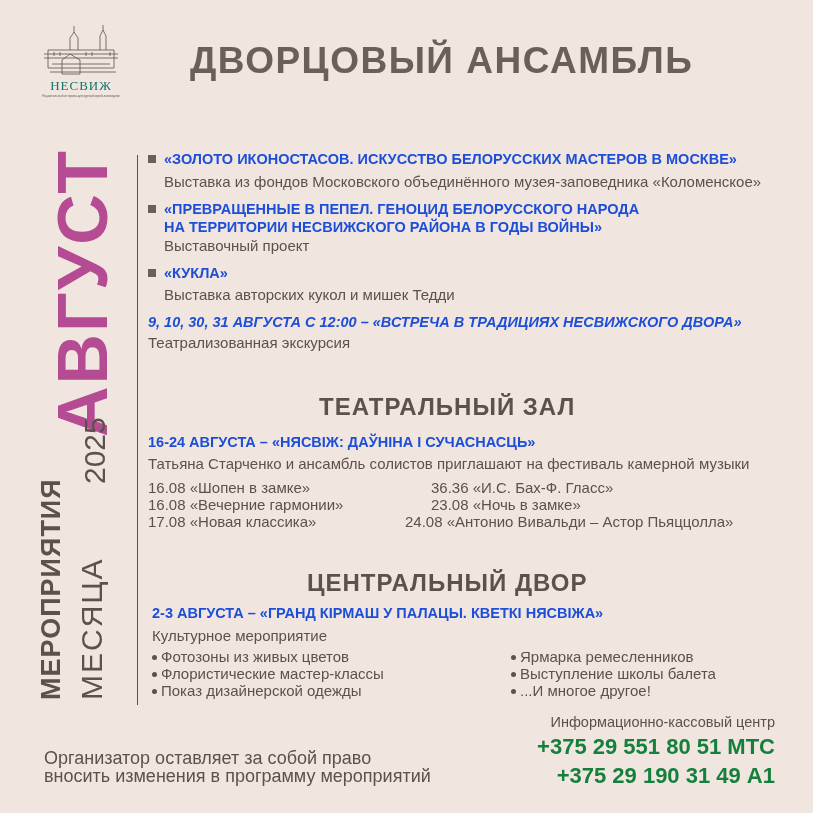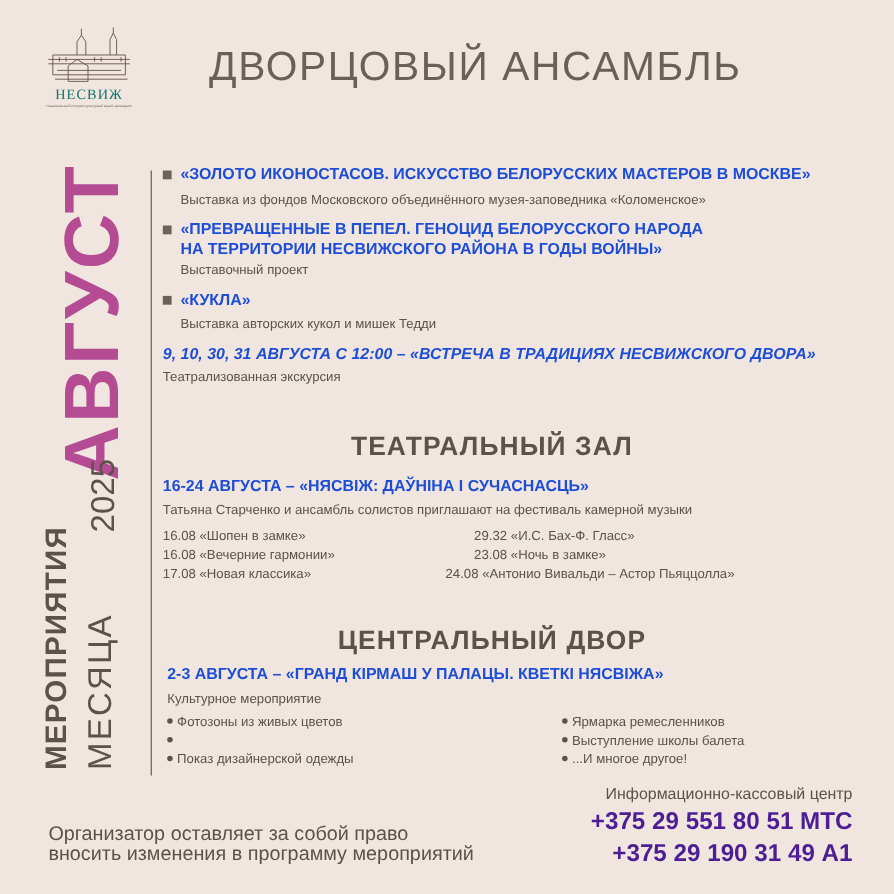--- a/index.html
+++ b/index.html
@@ -3,33 +3,33 @@
 <meta charset="utf-8">
 <style>
   html, body { margin:0; padding:0; }
   body { width:813px; height:813px; background:#f1e6df; position:relative; overflow:hidden;
          font-family:"Liberation Sans", sans-serif; color:#5b524b; }
   .abs { position:absolute; }
   .logo { left:40px; top:24px; width:82px; height:80px; }
   .logo-name { position:absolute; left:0; width:82px; top:54px; text-align:center;
                font-family:"Liberation Serif", serif; font-size:13px; color:#0f766e; letter-spacing:1px; }
   .logo-sub { position:absolute; left:0; width:82px; top:70px; text-align:center; font-size:3px; color:#6b5f57; }
-  .title { left:190px; top:40px; font-size:37px; font-weight:normal; color:#6b6058; letter-spacing:1.5px; white-space:nowrap; }
+  .title { left:190px; top:40px; font-size:37px; font-weight:bold; color:#6b6058; letter-spacing:1.5px; white-space:nowrap; }
   .vline { left:137px; top:155px; width:1px; height:550px; background:#5b524b; }
   .rot { position:absolute; transform:rotate(-90deg); transform-origin:left top; white-space:nowrap; }
   .avgust { left:48px; top:437px; font-size:70px; font-weight:bold; color:#b44b93; letter-spacing:2px; line-height:70px; }
   .meropr { left:36px; top:700px; font-size:27px; font-weight:bold; color:#5b524b; letter-spacing:1px; line-height:30px; }
   .mesyaca { left:74px; top:700px; font-size:30px; color:#5b524b; letter-spacing:2px; line-height:36px; }
   .year { left:78px; top:484px; font-size:30px; color:#5b524b; line-height:34px; }
   .item-bullet { width:8px; height:8px; background:#6b625b; }
   .h { font-size:14.5px; font-weight:bold; color:#1d4ed8; white-space:nowrap; line-height:18px; }
-  .t { font-size:12px; color:#5b524b; white-space:nowrap; line-height:17px; }
+  .t { font-size:15px; color:#5b524b; white-space:nowrap; line-height:17px; }
   .sec-title { font-size:24px; font-weight:bold; color:#5b524b; letter-spacing:1px; white-space:nowrap; }
   .dot { display:inline-block; width:5px; height:5px; border-radius:50%; background:#5b524b; margin-right:4px; vertical-align:middle; position:relative; top:-1px; }
-  .phone { font-size:22px; font-weight:bold; color:#4c1d95; white-space:nowrap; text-align:right; }
+  .phone { font-size:22px; font-weight:bold; color:#15803d; white-space:nowrap; text-align:right; }
   .fnote { font-size:18px; color:#5b524b; line-height:19px; white-space:nowrap; }
 </style>
 </head>
 <body>
 
 <div class="abs logo">
   <svg width="82" height="56" viewBox="0 0 82 56">
     <g fill="none" stroke="#5e5048" stroke-width="0.8">
       <path d="M4 30 H78 M4 34 H78 M8 26 H74 V44 H8 Z"></path>
       <path d="M30 26 V14 L34 8 L38 14 V26"></path>
@@ -69,30 +69,30 @@
 
 <div class="abs h" style="left:148px;top:313px;font-style:italic;">9, 10, 30, 31 АВГУСТА С 12:00 – «ВСТРЕЧА В ТРАДИЦИЯХ НЕСВИЖСКОГО ДВОРА»</div>
 <div class="abs t" style="left:148px;top:334px;">Театрализованная экскурсия</div>
 
 <div class="abs sec-title" style="left:319px;top:393px;">ТЕАТРАЛЬНЫЙ ЗАЛ</div>
 <div class="abs h" style="left:148px;top:433px;">16-24 АВГУСТА – «НЯСВІЖ: ДАЎНІНА І СУЧАСНАСЦЬ»</div>
 <div class="abs t" style="left:148px;top:455px;">Татьяна Старченко и ансамбль солистов приглашают на  фестиваль камерной музыки</div>
 <div class="abs t" style="left:148px;top:479px;">16.08 «Шопен в замке»</div>
 <div class="abs t" style="left:148px;top:496px;">16.08 «Вечерние гармонии»</div>
 <div class="abs t" style="left:148px;top:513px;">17.08 «Новая классика»</div>
-<div class="abs t" style="left:431px;top:479px;">29.32 «И.С. Бах-Ф. Гласс»</div>
+<div class="abs t" style="left:431px;top:479px;">36.36 «И.С. Бах-Ф. Гласс»</div>
 <div class="abs t" style="left:431px;top:496px;">23.08 «Ночь в замке»</div>
 <div class="abs t" style="left:405px;top:513px;">24.08 «Антонио Вивальди – Астор Пьяццолла»</div>
 
 <div class="abs sec-title" style="left:307px;top:569px;">ЦЕНТРАЛЬНЫЙ ДВОР</div>
 <div class="abs h" style="left:152px;top:604px;">2-3 АВГУСТА – «ГРАНД КІРМАШ У ПАЛАЦЫ. КВЕТКІ НЯСВІЖА»</div>
 <div class="abs t" style="left:152px;top:627px;">Культурное мероприятие</div>
 
 <div class="abs t" style="left:152px;top:648px;"><span class="dot"></span><span>Фотозоны из живых цветов</span></div>
-<div class="abs t" style="left:152px;top:665px;"><span class="dot"></span></div>
+<div class="abs t" style="left:152px;top:665px;"><span class="dot"></span><span>Флористические мастер-классы</span></div>
 <div class="abs t" style="left:152px;top:682px;"><span class="dot"></span><span>Показ дизайнерской одежды</span></div>
 <div class="abs t" style="left:511px;top:648px;"><span class="dot"></span><span>Ярмарка ремесленников</span></div>
 <div class="abs t" style="left:511px;top:665px;"><span class="dot"></span><span>Выступление школы балета</span></div>
 <div class="abs t" style="left:511px;top:682px;"><span class="dot"></span><span>...И многое другое!</span></div>
 
 <div class="abs fnote" style="left:44px;top:749px;">Организатор оставляет за собой право</div>
 <div class="abs fnote" style="left:44px;top:767px;text-align:right;">вносить изменения в программу мероприятий</div>
 <div class="abs t" style="right:38px;top:714px;font-size:14.5px;">Информационно-кассовый центр</div>
 <div class="abs phone" style="right:38px;top:734px;">+375 29 551 80 51 МТС</div>
 <div class="abs phone" style="right:38px;top:763px;">+375 29 190 31 49 А1</div>

